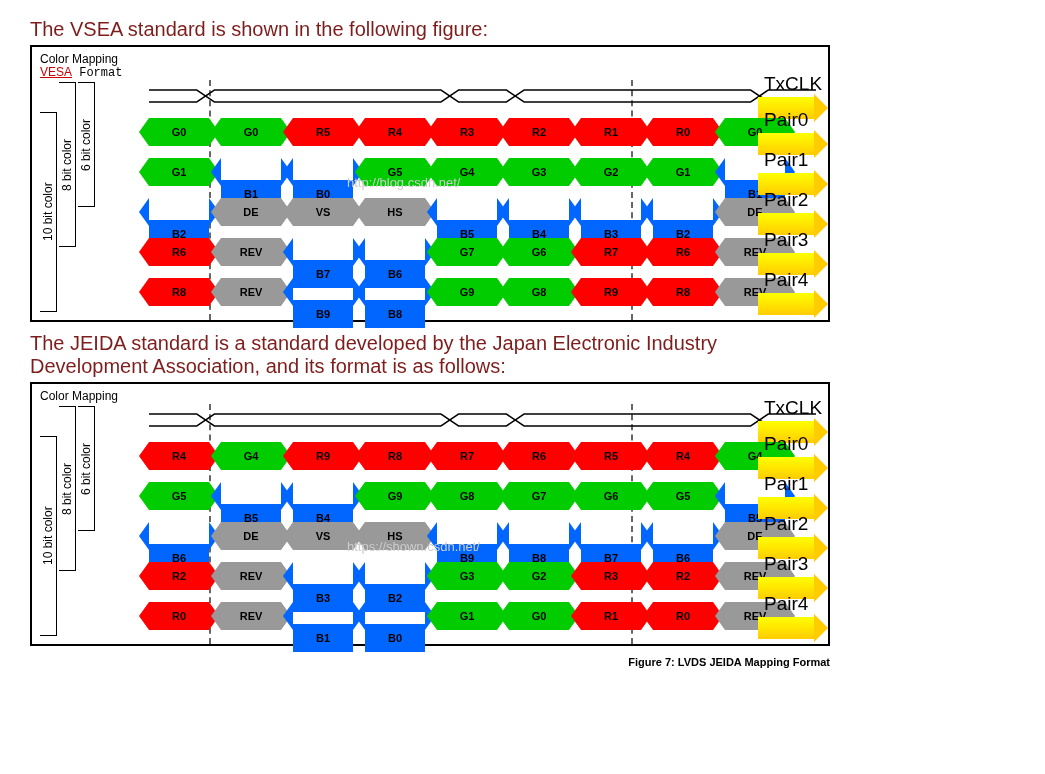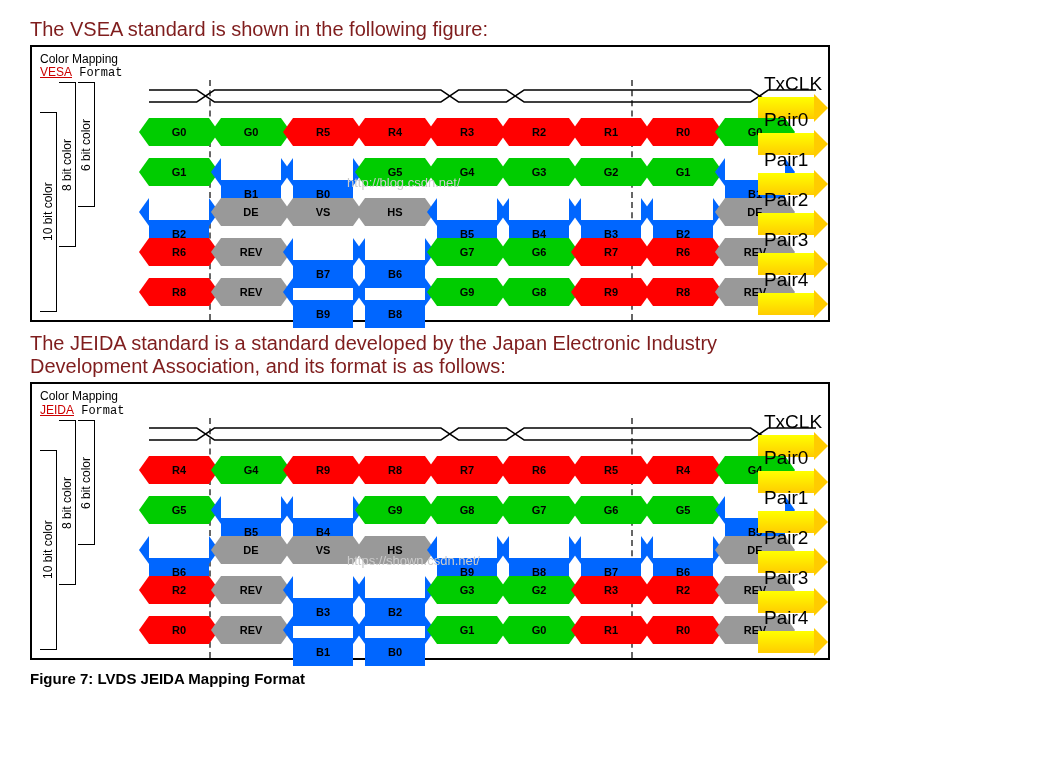--- a/index.html
+++ b/index.html
@@ -1,18 +1,18 @@
 <!DOCTYPE html>
 <html><head>
 <meta charset="utf-8">
 <style>
   * { box-sizing: border-box; margin: 0; padding: 0; }
   body { font-family: Arial, Helvetica, sans-serif; background: #fff; padding: 10px 30px 30px 30px; width: 1045px; }
   .caption { font-size: 20px; color: #7f1d1d; margin: 8px 0 4px 0; font-weight: 400; }
-  .figure-caption { text-align: left; font-size: 15px; margin-top: 0; font-weight: 600; }
+  .figure-caption { text-align: right; font-size: 11px; margin-top: 0; font-weight: 600; }
   .diagram-box { border: 2px solid #000; padding: 6px 8px 8px 8px; position: relative; margin-bottom: 10px; width: 800px; }
   .title-block { font-size: 12px; line-height: 1.1; }
   .title-line1 { color: #000; }
   .title-line2-a { color: #c00; text-decoration: underline; }
   .title-line2-b { color: #000; font-family: Liberation Mono, monospace; }
   .content-row { display: flex; align-items: stretch; }
   .side-labels { display: flex; }
   .vlabel { writing-mode: vertical-rl; transform: rotate(180deg); font-size: 12px; text-align: center; border-left: 1px solid #000; border-top: 1px solid #000; border-bottom: 1px solid #000; padding: 2px 1px; margin-right: 2px; display: flex; align-items: center; justify-content: center; }
   .vlabel.l10 { height: 200px; align-self: flex-end; }
   .vlabel.l8 { height: 165px; margin-top: 2px; }
@@ -258,21 +258,20 @@
     </div>
   </div>
 </div>
 
 <p class="caption">The JEIDA standard is a standard developed by the Japan Electronic Industry</p>
 <p class="caption" style="margin-top:-4px"> Development Association, and its format is as follows:</p>
 
 <div class="diagram-box">
   <div class="title-block">
     <div class="title-line1">Color Mapping</div>
-    <div><span class="title-line2-a">JEIDA</span><span class="title-line2-b"> Format</span></div>
   </div>
   <div class="content-row">
     <div class="side-labels">
       <div class="vlabel l10">10 bit color</div>
       <div class="vlabel l8">8 bit color</div>
       <div class="vlabel l6">6 bit color</div>
     </div>
     <div class="lanes">
       <div class="dashed d1"></div>
       <div class="dashed d2"></div>

